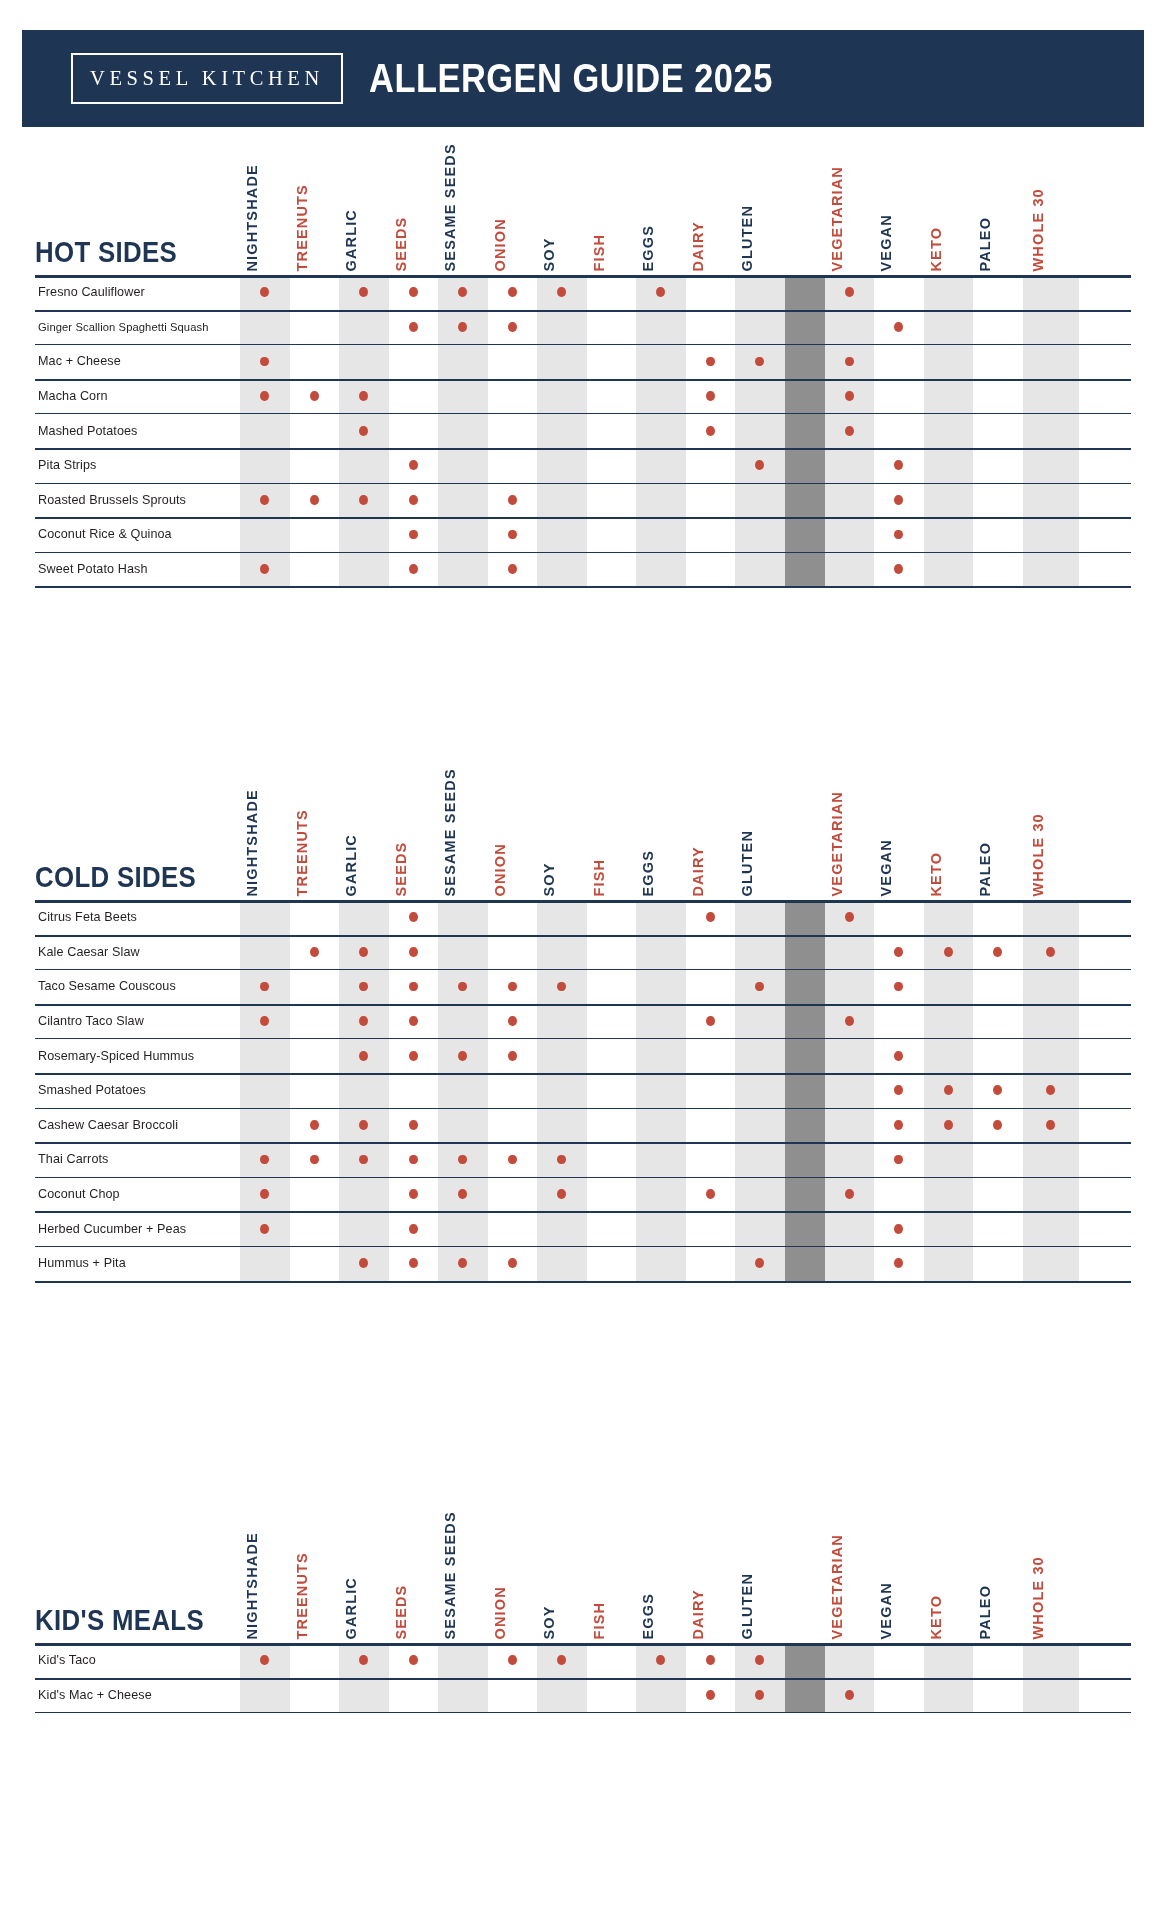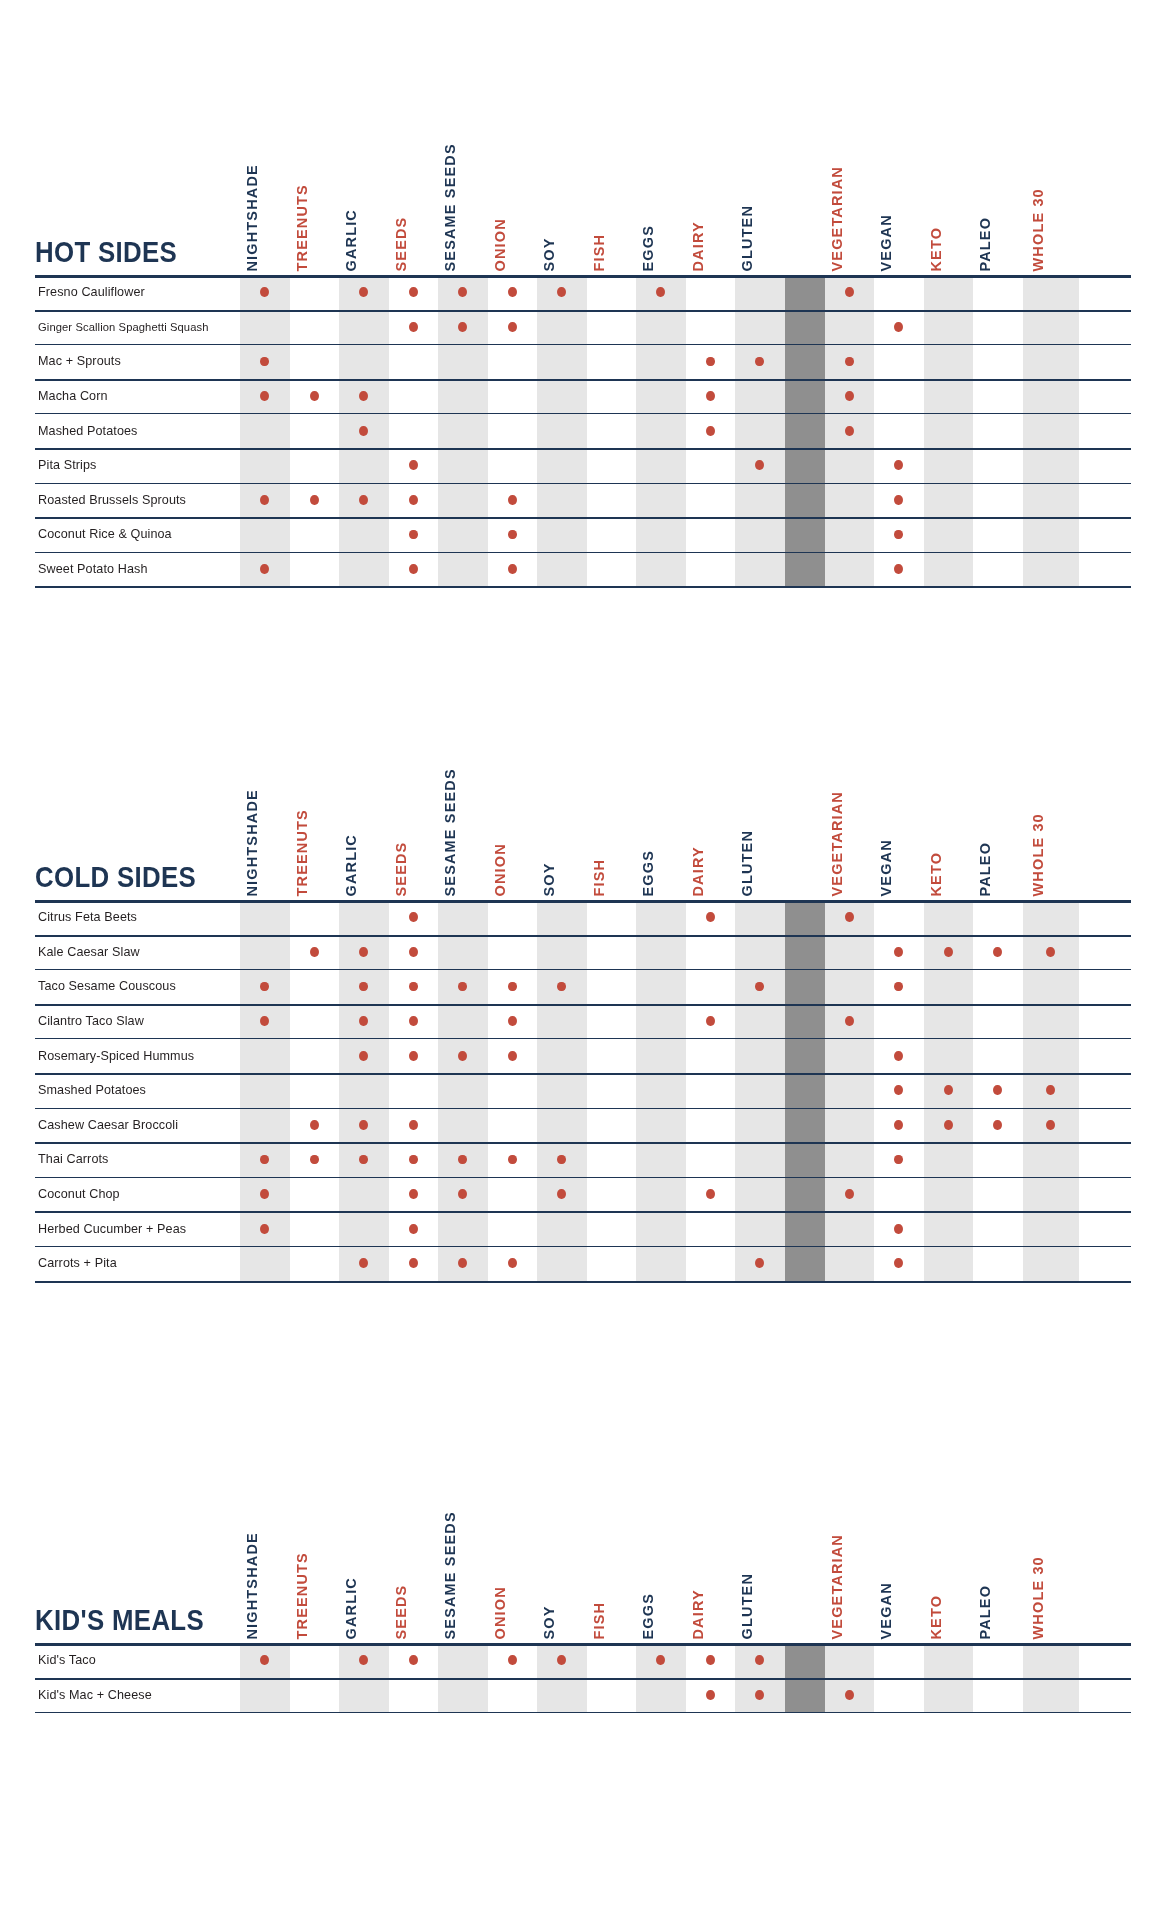--- a/index.html
+++ b/index.html
@@ -164,20 +164,26 @@
     z-index: 4;
   }
   .rule.thin { border-top-width: 1px; border-top-color: #1e3553; }
   .rule.top  { border-top-width: 3px; }
 </style>
 </head>
 <body>
 
 <div class="page">
 
+  <div class="header-bar">
+    <div class="logo-box">
+      <span class="logo-text">VESSEL KITCHEN</span>
+    </div>
+    <div class="guide-title">ALLERGEN GUIDE 2025</div>
+  </div>
 
   <div class="section" id="section-hot">
       <div class="section-inner">
         <div class="grid">
           <div class="head-row">
             <div class="section-title">HOT SIDES</div>
             <div class="col-heads">
               <div class="col-head" style="width: 49.5px;">
                 <span class="col-head-label ch-navy">NIGHTSHADE</span>
               </div>
@@ -295,21 +301,21 @@
                 <div class="cell" style="width: 49.5px;">
                   <span class="dot"></span>
                 </div>
                 <div class="cell stripe" style="width: 49.5px;"></div>
                 <div class="cell" style="width: 49.5px;"></div>
                 <div class="cell stripe" style="width: 56px;"></div>
               </div>
             </div>
             <div class="rule thin" style="top: 69.2px;"></div>
             <div class="row">
-              <div class="row-label">Mac + Sprouts</div>
+              <div class="row-label">Mac + Cheese</div>
               <div class="cells">
                 <div class="cell stripe" style="width: 49.5px;">
                   <span class="dot"></span>
                 </div>
                 <div class="cell" style="width: 49.5px;"></div>
                 <div class="cell stripe" style="width: 49.5px;"></div>
                 <div class="cell" style="width: 49.5px;"></div>
                 <div class="cell stripe" style="width: 49.5px;"></div>
                 <div class="cell" style="width: 49.5px;"></div>
                 <div class="cell stripe" style="width: 49.5px;"></div>
@@ -919,21 +925,21 @@
                 <div class="cell" style="width: 49.5px;">
                   <span class="dot"></span>
                 </div>
                 <div class="cell stripe" style="width: 49.5px;"></div>
                 <div class="cell" style="width: 49.5px;"></div>
                 <div class="cell stripe" style="width: 56px;"></div>
               </div>
             </div>
             <div class="rule thin" style="top: 346px;"></div>
             <div class="row">
-              <div class="row-label">Carrots + Pita</div>
+              <div class="row-label">Hummus + Pita</div>
               <div class="cells">
                 <div class="cell stripe" style="width: 49.5px;"></div>
                 <div class="cell" style="width: 49.5px;"></div>
                 <div class="cell stripe" style="width: 49.5px;">
                   <span class="dot"></span>
                 </div>
                 <div class="cell" style="width: 49.5px;">
                   <span class="dot"></span>
                 </div>
                 <div class="cell stripe" style="width: 49.5px;">

